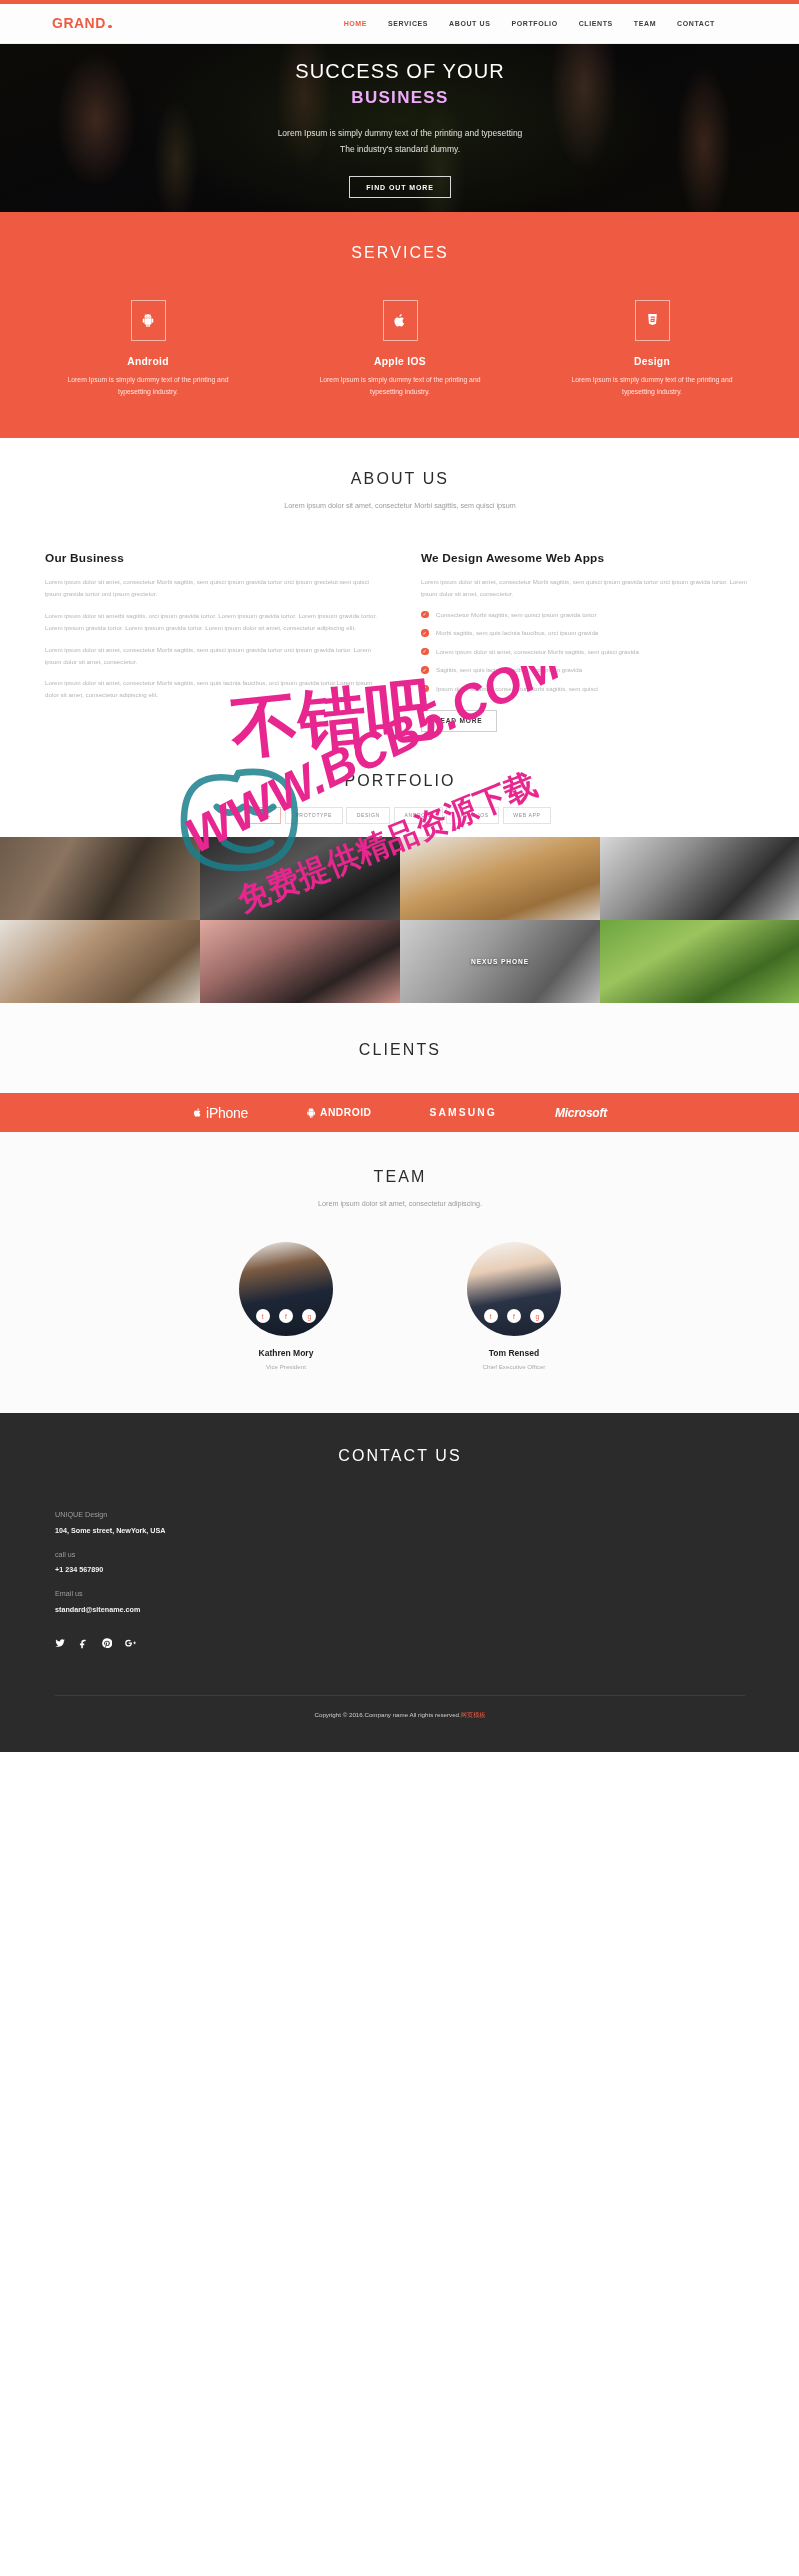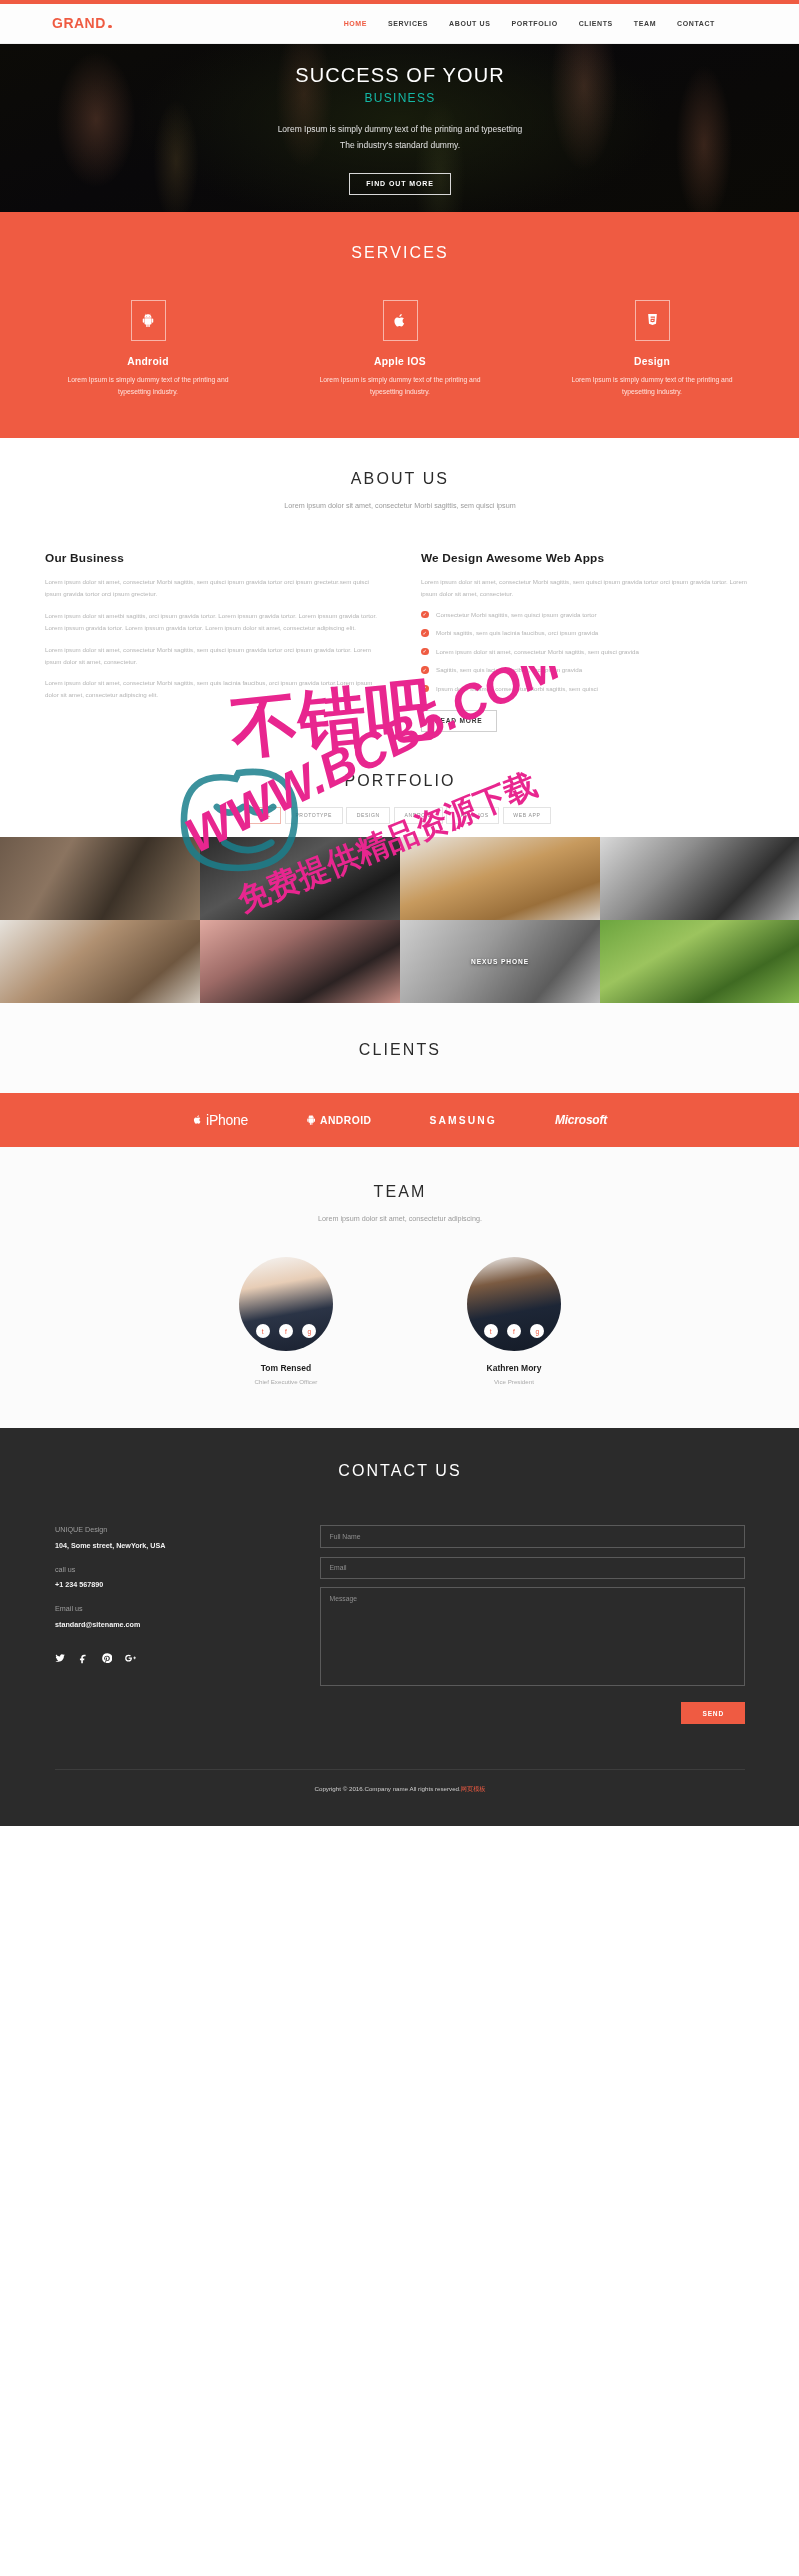--- a/index.html
+++ b/index.html
@@ -50,22 +50,22 @@
       radial-gradient(ellipse 47px 132px at 88% 60%, rgba(175,105,75,.28), transparent 60%),
       radial-gradient(ellipse 376px 151px at 50% 45%, rgba(25,30,12,.9), transparent 70%),
       linear-gradient(160deg, #0c0b07 0%, #09080a 40%, #0b0a06 100%);
   }
   .hero-inner { position: relative; z-index: 2; text-align: center; }
   .hero-title {
     font-size: 20px; color: #ffffff; font-weight: 300; letter-spacing: 1.1px;
     line-height: 1.45;
   }
   .hero-title-accent {
-    display: block; color: #14b8a6; font-weight: normal; letter-spacing: 1.3px;
-    font-size: 12px;
+    display: block; color: #f0abfc; font-weight: bold; letter-spacing: 1.3px;
+    font-size: 17px;
   }
   .hero-sub {
     margin-top: 15px; color: #e2e2e2; font-size: 8.5px; line-height: 1.85;
     font-weight: 400;
   }
   .hero-btn {
     margin-top: 19px; display: inline-block;
     border: 0.9px solid #d8d8d8; color: #ffffff; background: transparent;
     padding: 6.6px 16px; font-size: 7px; letter-spacing: 0.9px; font-weight: bold;
     text-transform: uppercase; cursor: pointer;
@@ -159,21 +159,21 @@
   .t7 { background: linear-gradient(130deg,#cfcfcf 0%,#9a9a9a 40%,#5c5c5c 75%,#bdbdbd 100%); }
   .t8 { background: linear-gradient(150deg,#6ca53f 0%,#9cc45e 35%,#3f6a22 70%,#86b84f 100%); }
   .watermark {
     position: absolute; left: 0; top: -66px; width: 800px; height: 310px;
     pointer-events: none; z-index: 5;
   }
 
   
   .clients { background: #fcfcfc; padding: 38px 0 0; }
   .clients-band {
-    margin-top: 34px; background: #ef5b42; height: 54px;
+    margin-top: 34px; background: #ef5b42; height: 39px;
     display: flex; align-items: center; justify-content: center; gap: 58px;
   }
   .client-logo {
     color: #ffffff; display: flex; align-items: center; gap: 3.8px;
     white-space: nowrap;
   }
   .cl-iphone { font-size: 14px; font-weight: 400; letter-spacing: -0.3px; }
   .cl-android { font-size: 10.3px; font-weight: 600; letter-spacing: 0.5px; }
   .cl-samsung { font-size: 10.3px; font-weight: bold; letter-spacing: 2.1px; }
   .cl-microsoft { font-size: 12px; font-weight: bold; font-style: italic; letter-spacing: -0.2px; }
@@ -433,41 +433,41 @@
     </div>
   </section>
 
   <section class="team">
     <h2 class="sec-title-dark">TEAM</h2>
     <p class="sec-sub">Lorem ipsum dolor sit amet, consectetur adipiscing.</p>
 
     <div class="team-row">
 
       <div class="member">
+        <div class="member-photo p2">
+          <div class="socials-overlay">
+            <span class="soc-circle">t</span>
+            <span class="soc-circle">f</span>
+            <span class="soc-circle">g</span>
+          </div>
+        </div>
+        <div class="member-name">Kathren Mory</div>
+        <div class="member-role">Vice President</div>
+      </div>
+
+      <div class="member">
         <div class="member-photo p1">
           <div class="socials-overlay">
             <span class="soc-circle">t</span>
             <span class="soc-circle">f</span>
             <span class="soc-circle">g</span>
           </div>
         </div>
         <div class="member-name">Tom Rensed</div>
         <div class="member-role">Chief Executive Officer</div>
-      </div>
-
-      <div class="member">
-        <div class="member-photo p2">
-          <div class="socials-overlay">
-            <span class="soc-circle">t</span>
-            <span class="soc-circle">f</span>
-            <span class="soc-circle">g</span>
-          </div>
-        </div>
-        <div class="member-name">Kathren Mory</div>
-        <div class="member-role">Vice President</div>
       </div>
 
 
     </div>
   </section>
 
   <section class="contact">
     <h2 class="sec-title-white">CONTACT US</h2>
 
     <div class="contact-cols">
@@ -496,28 +496,20 @@
               </svg>
           </span>
           <span class="fs-icon">
             <svg width="11.3" height="10.3" viewBox="0 0 28 24" fill="#fff" aria-hidden="true">
                 <path d="M9 10.6v3h4.9c-.2 1.3-1.5 3.8-4.9 3.8-2.95 0-5.35-2.45-5.35-5.45S6.05 6.5 9 6.5c1.68 0 2.8.72 3.44 1.33l2.35-2.27C13.3 4.2 11.35 3.4 9 3.4A8.6 8.6 0 1 0 9 20.6c4.96 0 8.25-3.5 8.25-8.4 0-.57-.06-1-.14-1.6H9zM25 10.3v-2.6h-2v2.6h-2.6v2H23v2.6h2v-2.6h2.6v-2H25z"></path>
               </svg>
           </span>
         </div>
       </div>
 
-      <div class="contact-right">
-        <input class="field" type="text" placeholder="Full Name" style="">
-        <input class="field" type="text" placeholder="Email" style="">
-        <textarea class="field" placeholder="Message" style=""></textarea>
-        <div class="send-row">
-          <button class="send-btn">SEND</button>
-        </div>
-      </div>
     </div>
 
     <div class="footer-rule"></div>
     <div class="copyright">
       <span>Copyright © 2016.Company name All rights reserved.</span><span class="cn-tag">网页模板</span>
     </div>
   </section>
 
 </div>
 

